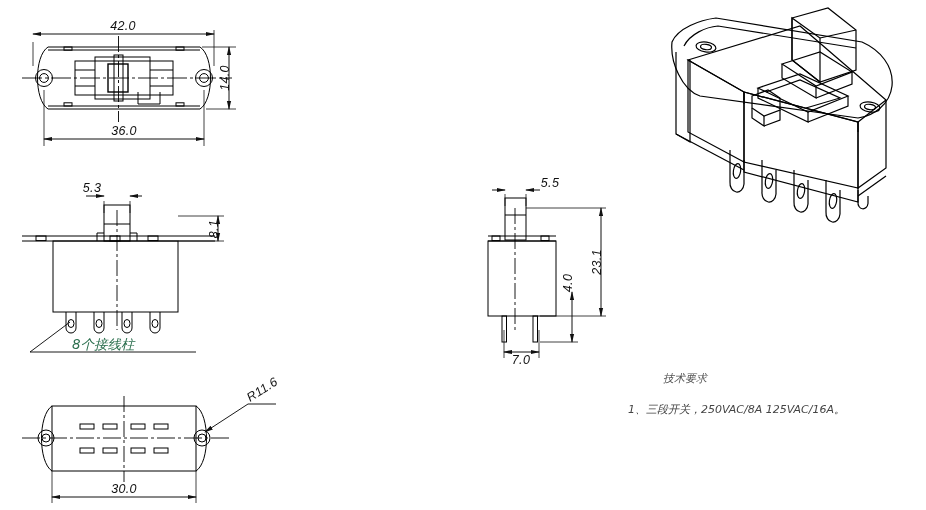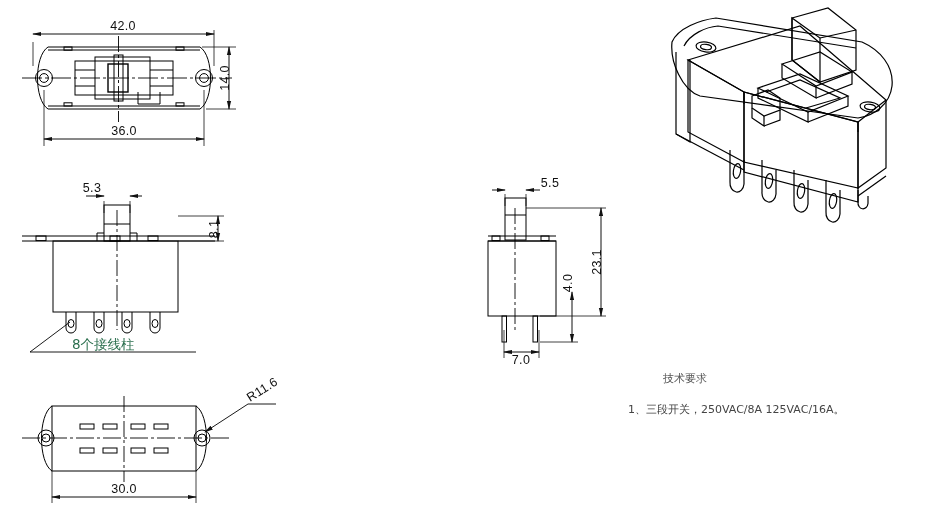--- a/index.html
+++ b/index.html
@@ -7,20 +7,21 @@
     padding: 0;
     background: #ffffff;
   }
   #sheet {
     position: relative;
     width: 926px;
     height: 510px;
     background: #ffffff;
     font-family: "Liberation Sans", sans-serif;
     overflow: hidden;
+    font-style: italic;
   }
   svg.layer {
     position: absolute;
     left: 0;
     top: 0;
     width: 926px;
     height: 510px;
   }
   .dimtext {
     font-family: "Liberation Sans", sans-serif;

